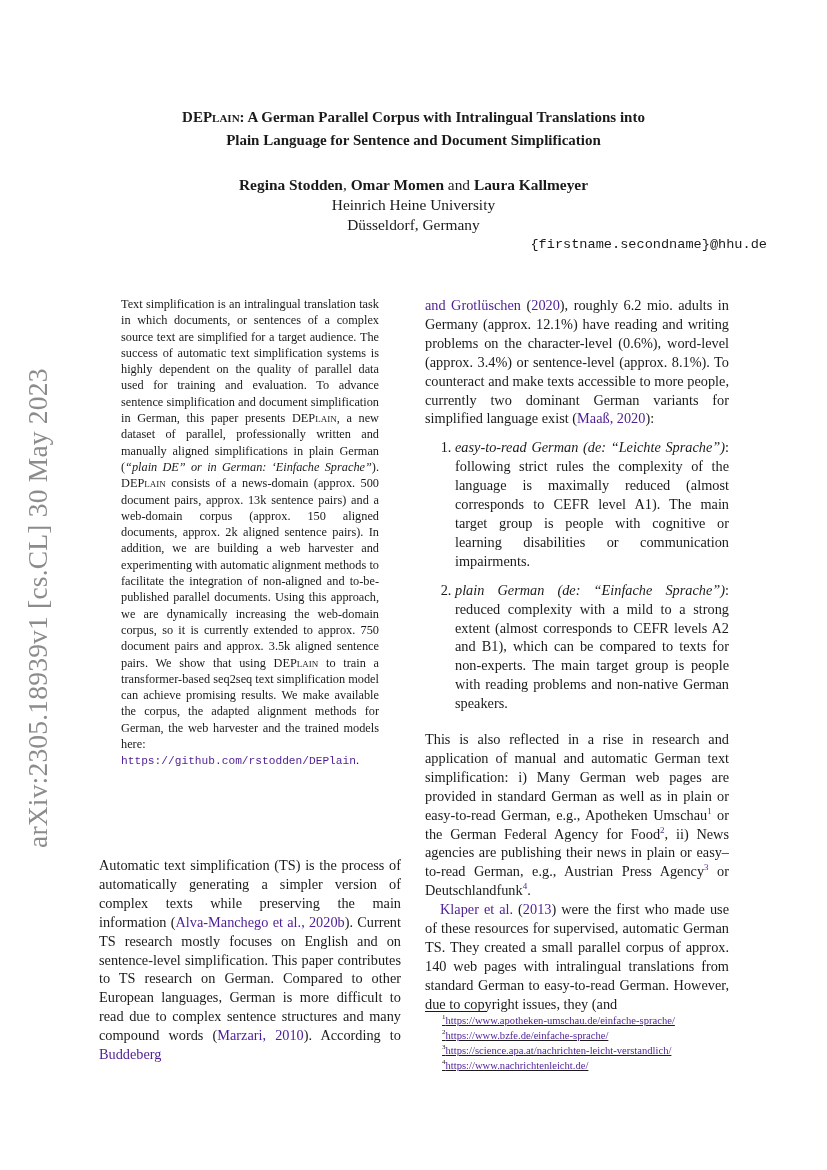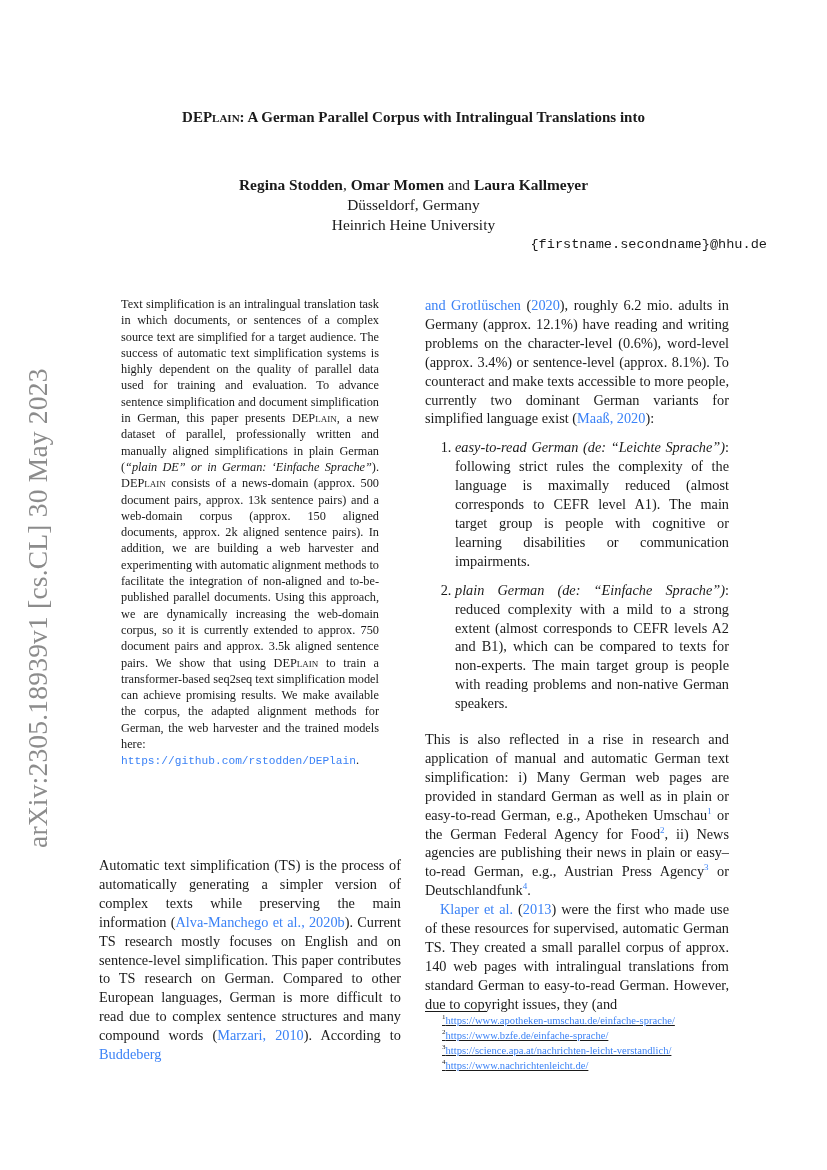--- a/index.html
+++ b/index.html
@@ -1,19 +1,19 @@
 <!DOCTYPE html>
 <html><head>
 <meta charset="utf-8">
 <style>
   html, body { margin: 0; padding: 0; background: #ffffff; }
   body { width: 827px; height: 1170px; position: relative; overflow: hidden;
          font-family: "Liberation Serif", "DejaVu Serif", serif; color: #1a1a1a; }
   .sc { font-variant: small-caps; }
-  .link { color: #3b82f6; }
+  .link { color: #4c1d95; }
   .mono { font-family: "Liberation Mono", "DejaVu Sans Mono", monospace; }
 
   #arxiv-stamp { position: absolute; left: 22px; top: 848px; transform-origin: 0 0;
     transform: rotate(-90deg); white-space: nowrap; font-size: 27.5px; color: #8c8c8c;
     font-family: "Liberation Serif", serif; letter-spacing: 0.2px; }
 
   #title { position: absolute; left: 60px; width: 707px; top: 106px; text-align: center;
     font-weight: bold; font-size: 15px; line-height: 23px; }
   #authors { position: absolute; left: 60px; width: 707px; top: 175px; text-align: center;
     font-size: 15.4px; line-height: 20px; }
@@ -40,26 +40,27 @@
   #footnotes { position: absolute; left: 442px; top: 1013px; font-size: 10.6px; line-height: 15px; text-decoration: underline; }
   #footnotes sup { font-size: 7px; color: #1a1a1a; }
 </style>
 </head>
 <body>
 
 <div id="arxiv-stamp">arXiv:2305.18939v1  [cs.CL]  30 May 2023</div>
 
 <div id="title">
   <span>DE</span><span class="sc">Plain</span><span>: A German Parallel Corpus with Intralingual Translations into</span><br>
+  <span>Plain Language for Sentence and Document Simplification</span>
 </div>
 
 <div id="authors">
   <div><b>Regina Stodden</b><span>, </span><b>Omar Momen</b><span> and </span><b>Laura Kallmeyer</b></div>
+  <div>Heinrich Heine University</div>
   <div>Düsseldorf, Germany</div>
-  <div>Heinrich Heine University</div>
   <div class="mono">{firstname.secondname}@hhu.de</div>
 </div>
 
 <div id="left-abs" class="col">
   <div id="abs-text"><span>Text simplification is an intralingual translation task in which documents, or sentences of a complex source text are simplified for a target audience.  The success of automatic text simplification systems is highly dependent on the quality of parallel data used for training and evaluation. To advance sentence simplification and document simplification in German, this paper presents </span><span>DE<span class="sc">Plain</span></span><span>, a new dataset of parallel, professionally written and manually aligned simplifications in plain German (</span><i>“plain DE” or in German: ‘Einfache Sprache”</i><span>).  </span><span>DE<span class="sc">Plain</span></span><span> consists of a news-domain (approx. 500 document pairs, approx. 13k sentence pairs) and a web-domain corpus (approx. 150 aligned documents, approx. 2k aligned sentence pairs).  In addition, we are building a web harvester and experimenting with automatic alignment methods to facilitate the integration of non-aligned and to-be-published parallel documents.  Using this approach, we are dynamically increasing the web-domain corpus, so it is currently extended to approx. 750 document pairs and approx. 3.5k aligned sentence pairs.  We show that using </span><span>DE<span class="sc">Plain</span></span><span> to train a transformer-based seq2seq text simplification model can achieve promising results.  We make available the corpus, the adapted alignment methods for German, the web harvester and the trained models here: </span><span id="abs-url" class="mono link">https://github.com/rstodden/DEPlain</span><span>.</span></div>
 </div>
 
 <div id="intro" class="col">
   <div><span>Automatic text simplification (TS) is the process of automatically generating a simpler version of complex texts while preserving the main information (</span><span class="link">Alva-Manchego et al., 2020b</span><span>). Current TS research mostly focuses on English and on sentence-level simplification. This paper contributes to TS research on German. Compared to other European languages, German is more difficult to read due to complex sentence structures and many compound words (</span><span class="link">Marzari, 2010</span><span>).  According to </span><span class="link">Buddeberg</span></div>
 </div>

